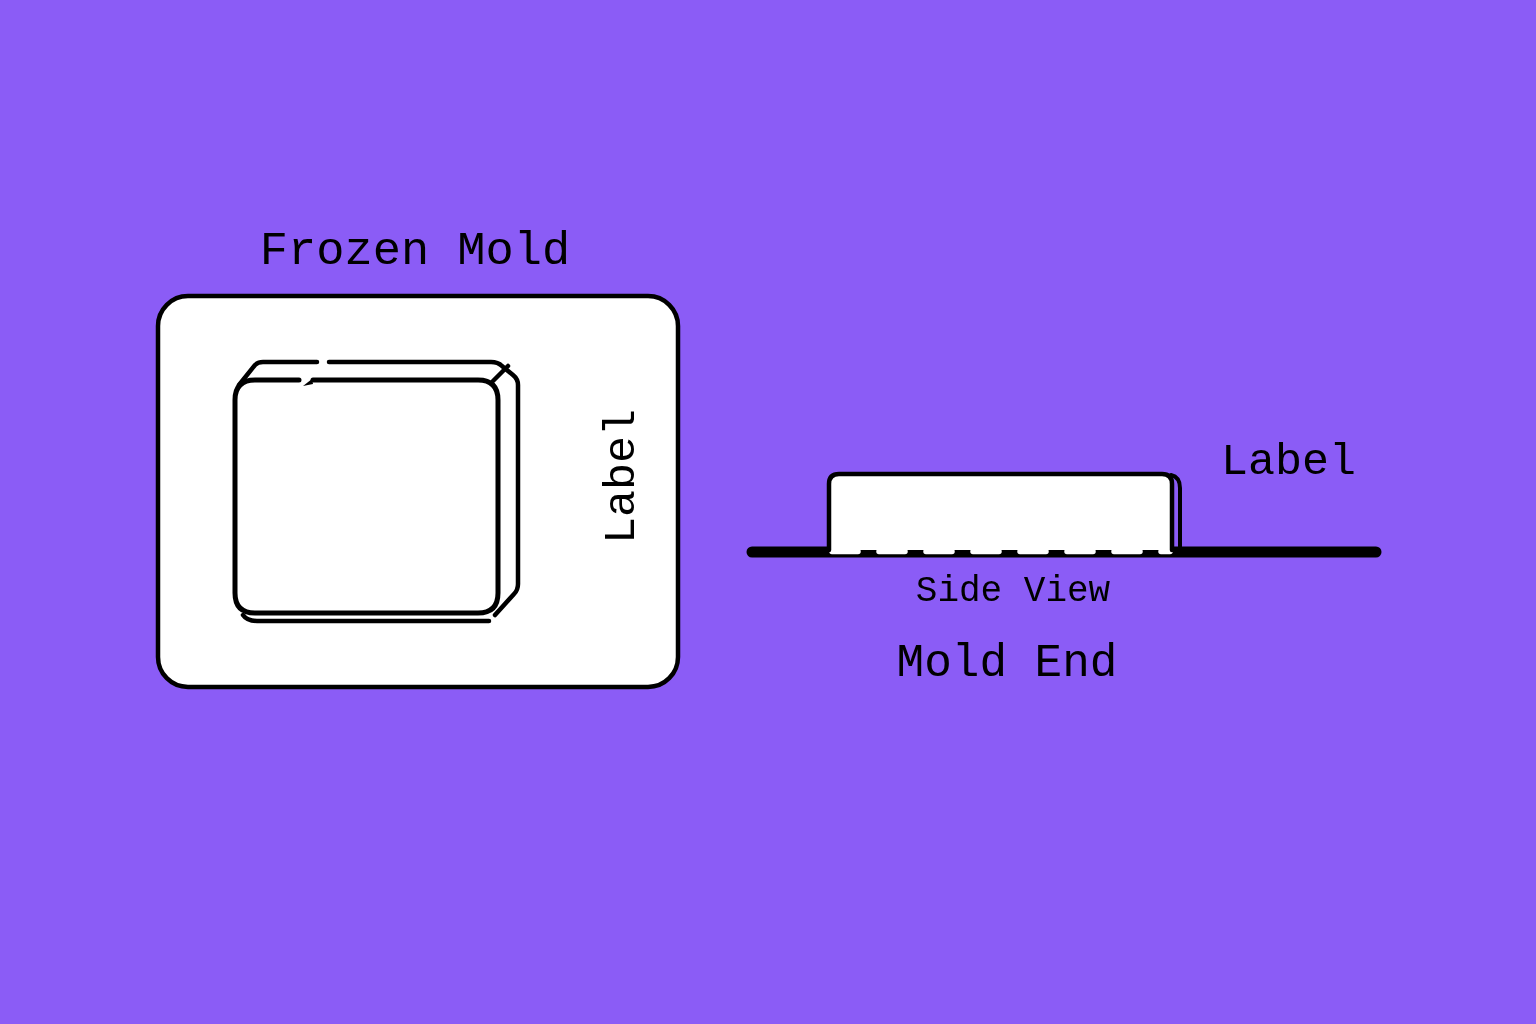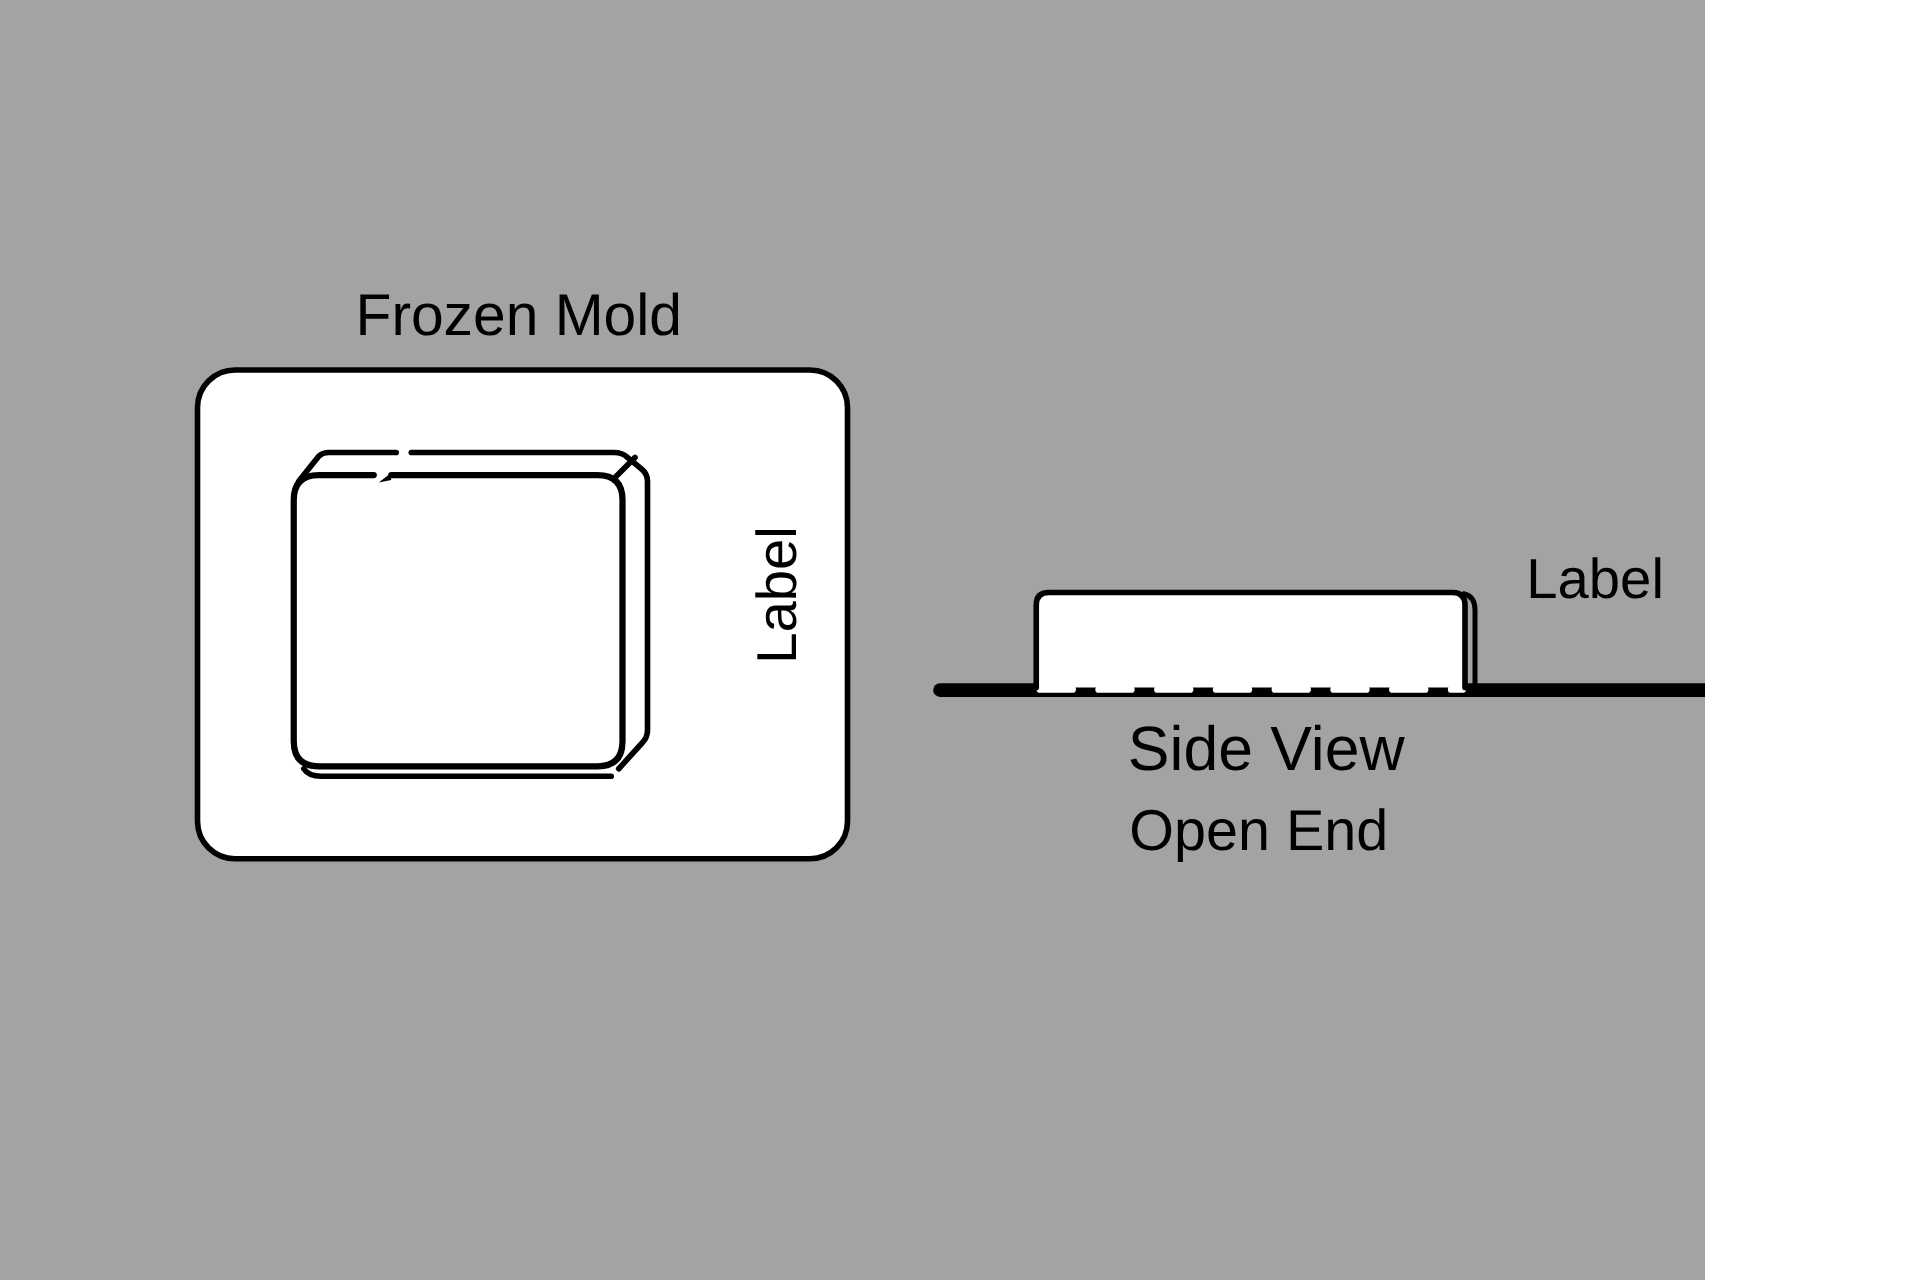--- a/index.html
+++ b/index.html
@@ -2,25 +2,25 @@
 <html><head>
 <meta charset="utf-8">
 <style>
   html, body {
     margin: 0;
     padding: 0;
     background: #ffffff;
   }
   .canvas {
     position: relative;
-    width: 1364px;
+    width: 1536px;
     height: 1024px;
-    background: #a3a3a3;
+    background: #8b5cf6;
     overflow: hidden;
-    font-family: Liberation Sans, sans-serif;
+    font-family: Liberation Mono, monospace;
     color: #000000;
   }
   .shapes {
     position: absolute;
     left: 0;
     top: 0;
     width: 1536px;
     height: 1024px;
   }
   .txt {
@@ -62,21 +62,21 @@
   .right-label {
     top: 438px;
     left: 1221px;
     font-size: 45px;
   }
   .right-caption-1 {
     top: 572px;
     left: 860px;
     width: 306px;
     text-align: center;
-    font-size: 50px;
+    font-size: 36px;
   }
   .right-caption-2 {
     top: 639px;
     left: 854px;
     width: 306px;
     text-align: center;
     font-size: 46px;
   }
 </style>
 </head>
@@ -112,15 +112,15 @@
 
   <div class="left-label-box">
     <span>Label</span>
   </div>
 
 
   <div class="txt right-label">Label</div>
 
   <div class="txt right-caption-1">Side View</div>
 
-  <div class="txt right-caption-2">Open End</div>
+  <div class="txt right-caption-2">Mold End</div>
 
 </div>
 
 </body></html>

